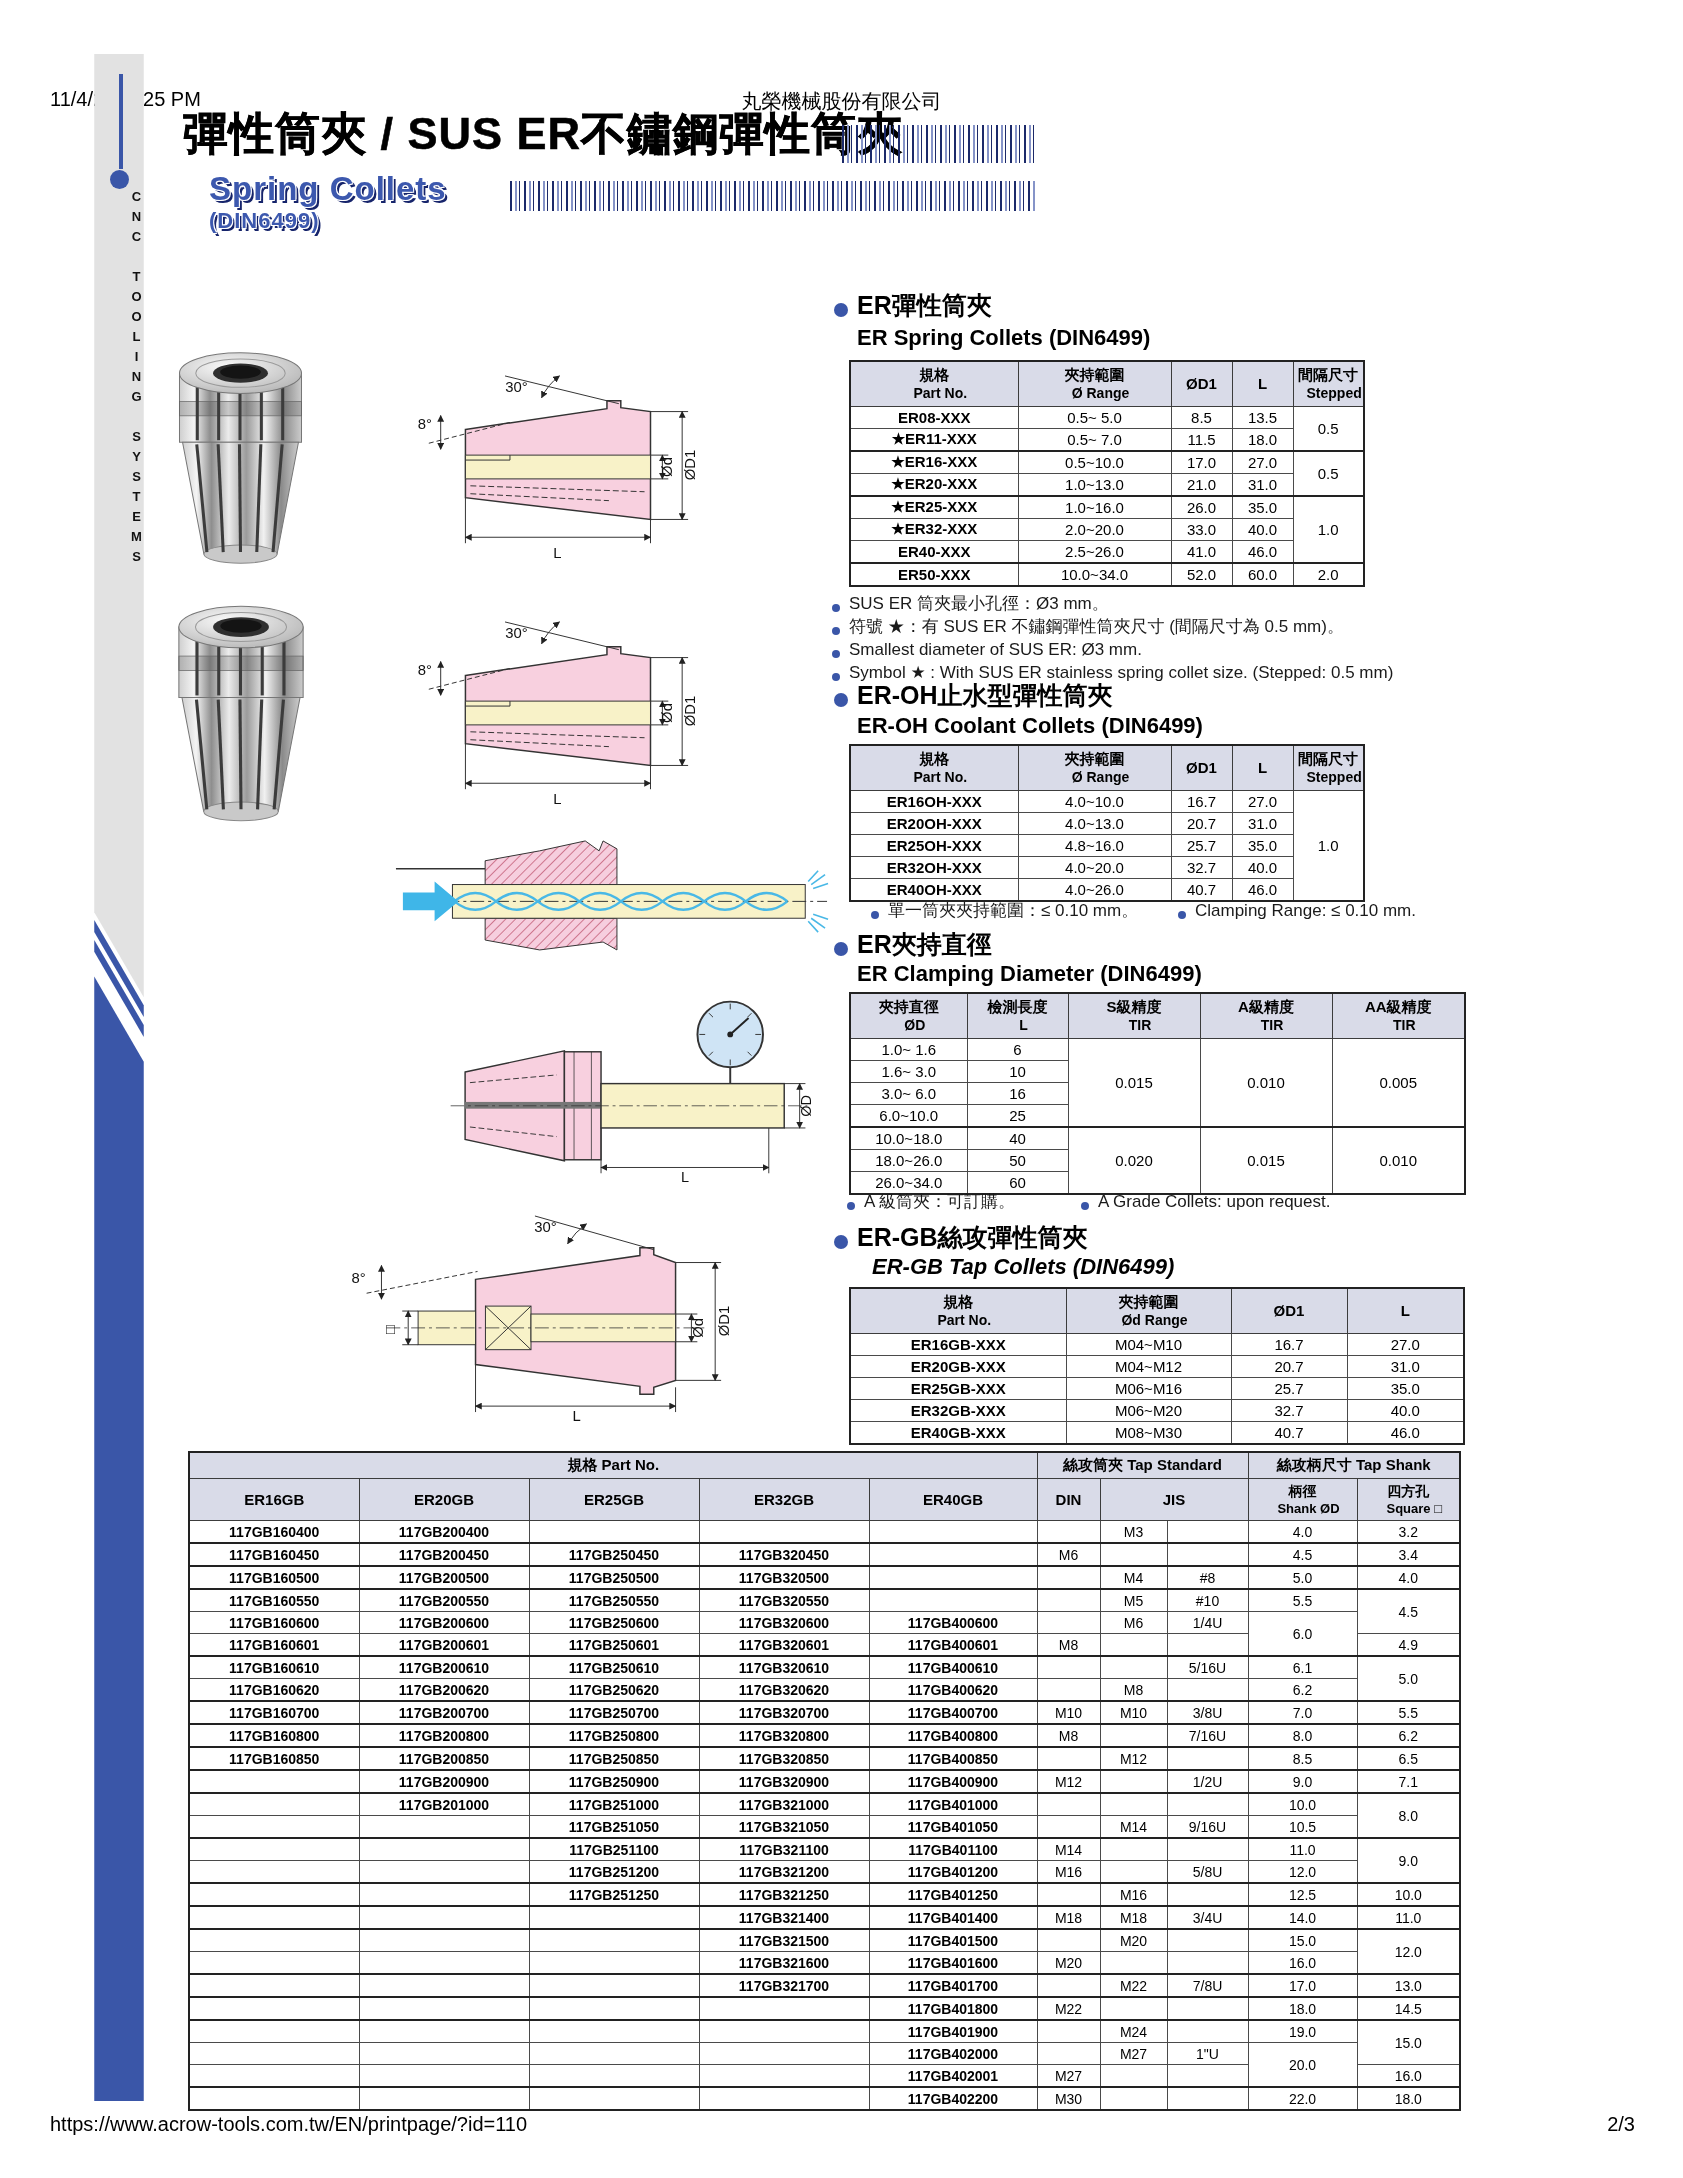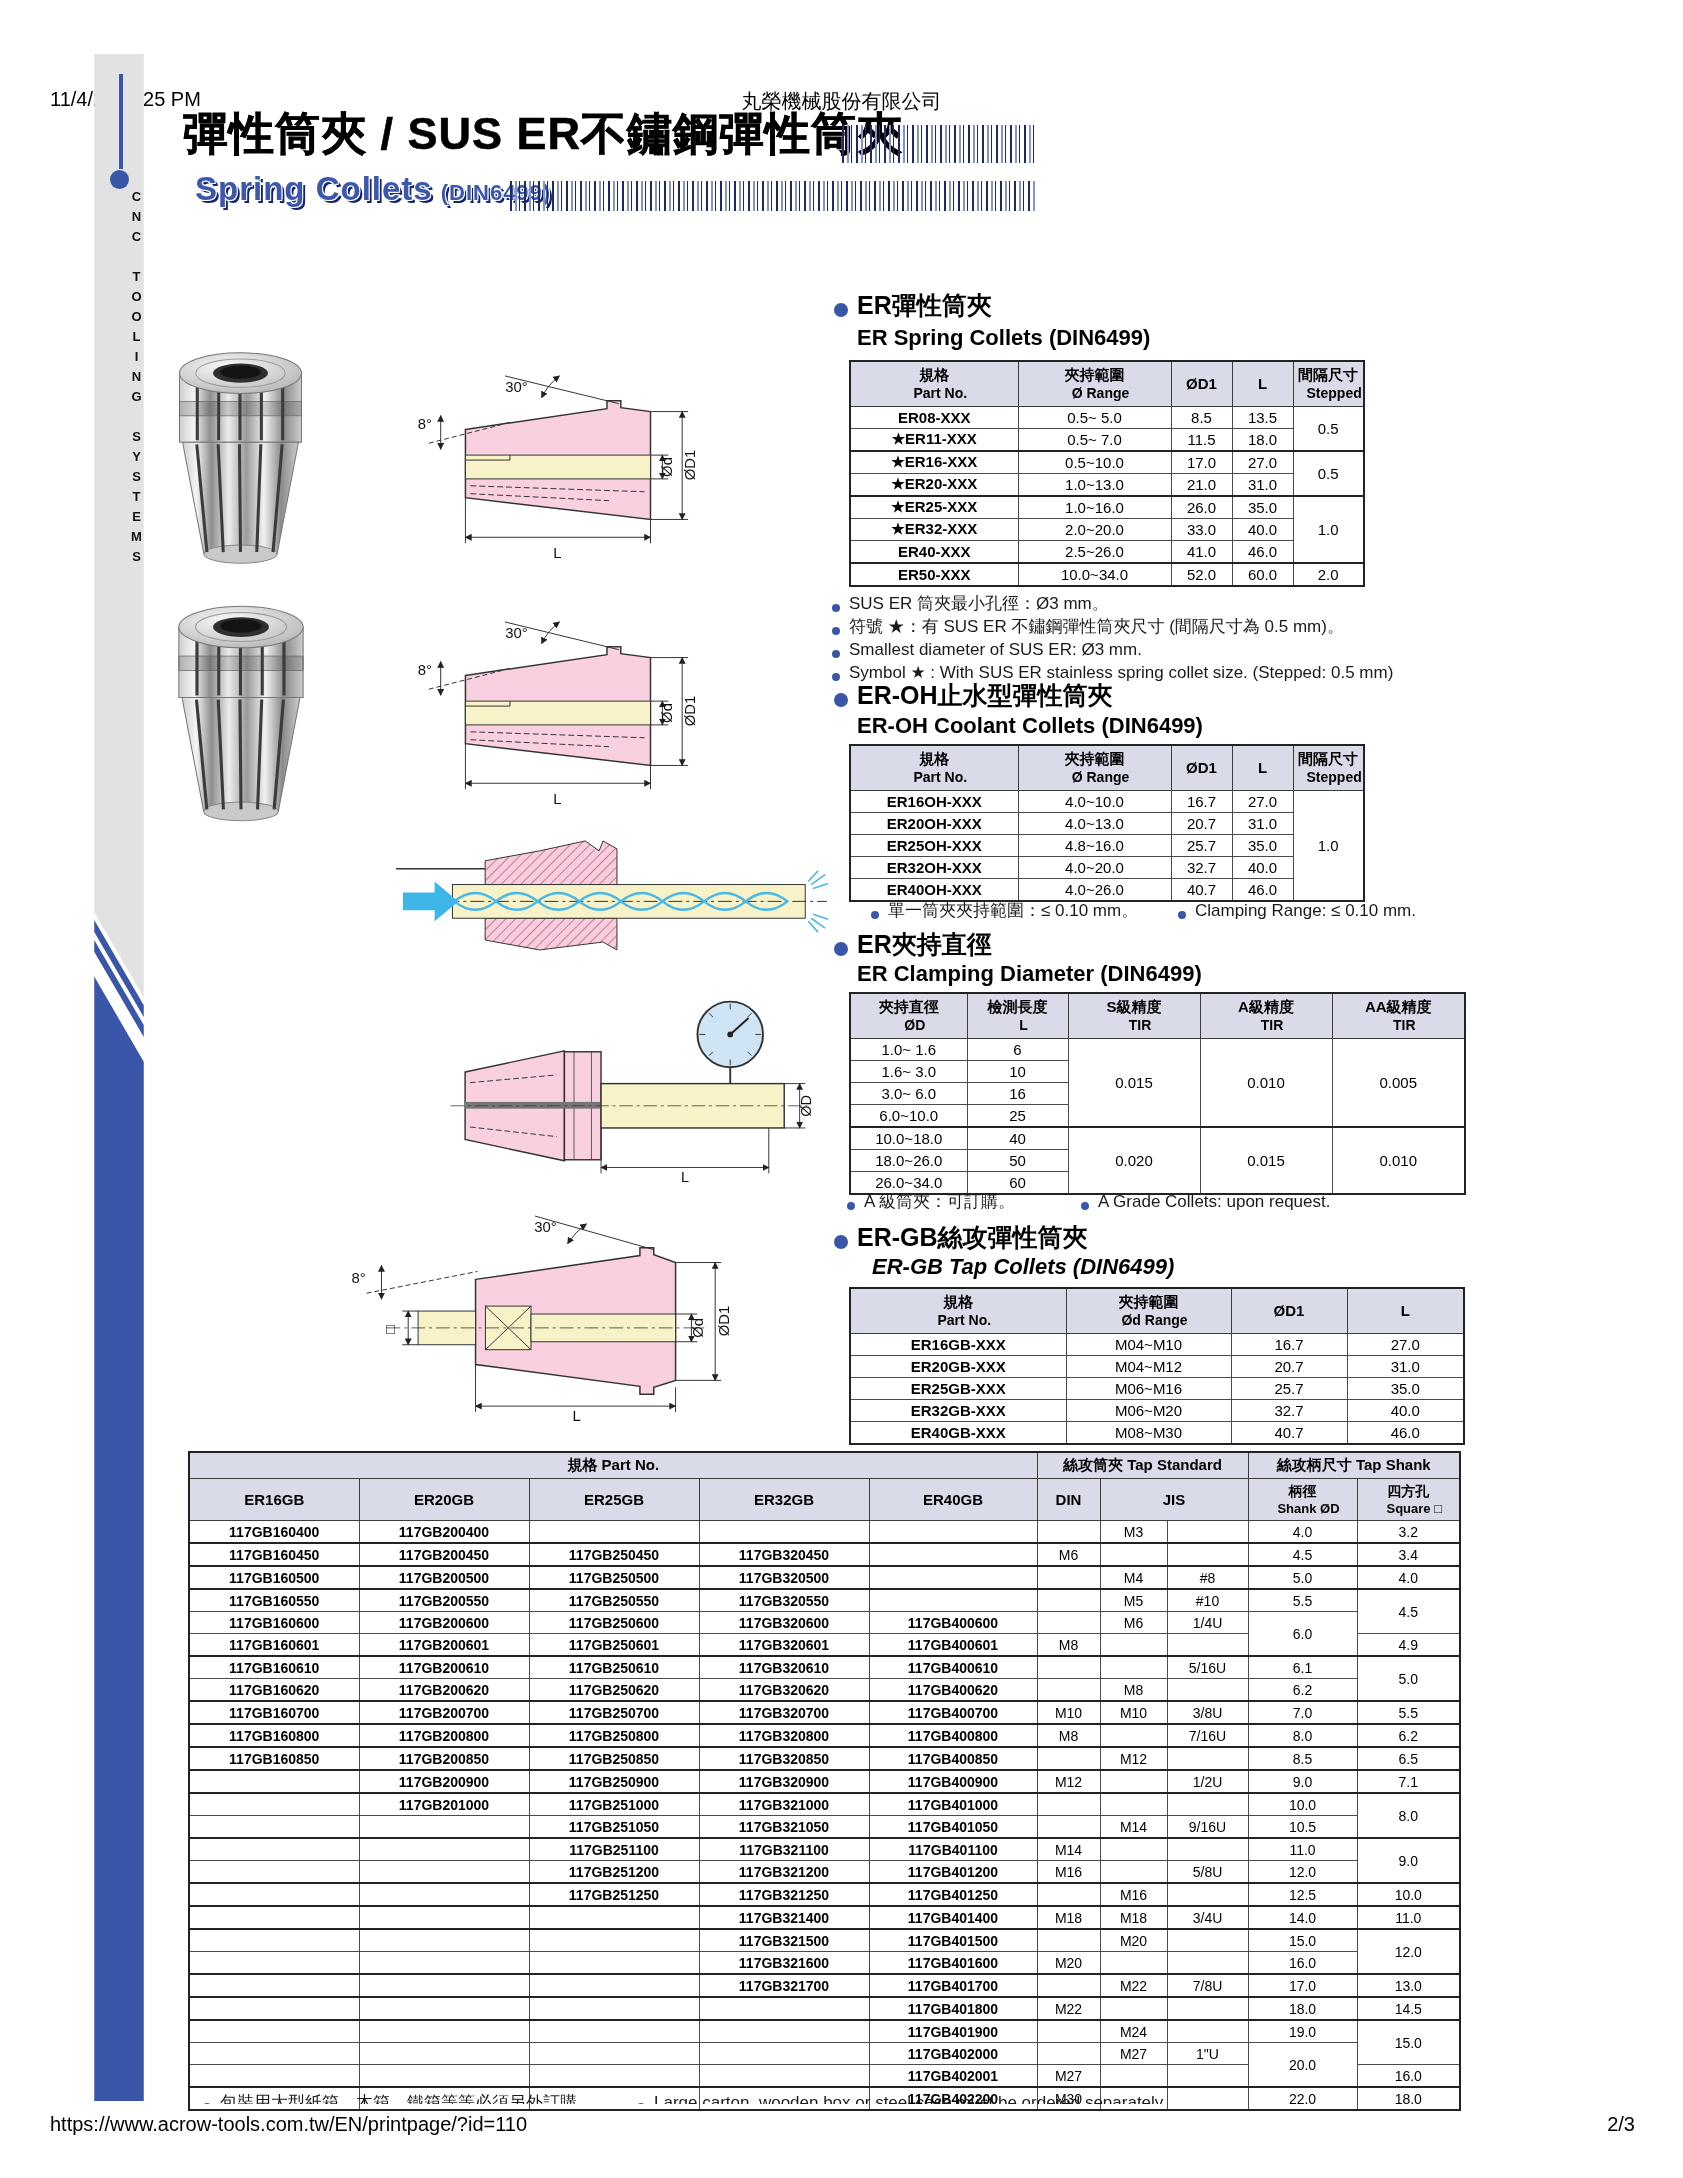--- a/index.html
+++ b/index.html
@@ -59,21 +59,21 @@
     <polygon points="0,875 50,961 50,973 0,887" fill="#3a56a8"></polygon>
     <polygon points="0,895 50,981 50,993 0,907" fill="#3a56a8"></polygon>
     <polygon points="0,932 50,1018 50,2068 0,2068" fill="#3a56a8"></polygon>
   </svg>
   <div class="abs" style="left:119px;top:74px;width:4px;height:95px;background:#3a56a8;"></div>
   <div class="abs" style="left:110px;top:170px;width:19px;height:19px;border-radius:50%;background:#3a56a8;"></div>
   <div class="abs vtext" style="left:94px;top:210px;width:50px;height:337px;display:flex;justify-content:center;">CNC TOOLING SYSTEMS</div>
 
   <div class="abs maintitle" style="left:183px;top:104px;">彈性筒夾 / SUS ER不鏽鋼彈性筒夾</div>
   <div class="abs stripes" style="left:842px;top:125px;width:194px;height:38px;"></div>
-  <div class="abs" style="left:195px;top:170px;display:flex;align-items:baseline;">
+  <div class="abs" style="left:201px;top:170px;display:flex;align-items:baseline;flex-direction:column;">
     <span class="bub bub-big">Spring Collets</span>
     <span class="bub bub-small">(DIN6499)</span>
   </div>
   <div class="abs stripes" style="left:510px;top:181px;width:525px;height:30px;"></div>
 
   <svg class="abs" style="left:149px;top:342px;" width="183" height="230" viewBox="0 0 180 225">
     <defs>
       <linearGradient id="met" x1="0" y1="0" x2="1" y2="0">
         <stop offset="0" stop-color="#cfcfcf"></stop>
           <stop offset=".12" stop-color="#f4f4f4"></stop>
@@ -970,28 +970,18 @@
           <td class="pn">117GB402200</td>
           <td>M30</td>
           <td></td>
           <td></td>
           <td>22.0</td>
           <td>18.0</td>
         </tr>
       </tbody>
     </table>
 
-  <div class="abs clip" style="left:203px;top:2091px;width:1267px;height:13px;">
-    <div class="abs note" style="left:0;top:0;">
-      <span class="dot"></span>
-        <span>包裝用大型紙箱、木箱、鐵箱等等必須另外訂購。</span>
-    </div>
-    <div class="abs note" style="left:434px;top:0;">
-      <span class="dot"></span>
-        <span>Large carton, wooden box or steel case must be ordered separately.</span>
-    </div>
-  </div>
 
   <div class="abs footer" style="left:50px;top:2113px;">https://www.acrow-tools.com.tw/EN/printpage/?id=110</div>
   <div class="abs footer" style="right:48px;top:2113px;">2/3</div>
 
 </div>
 
 
 </body></html>

